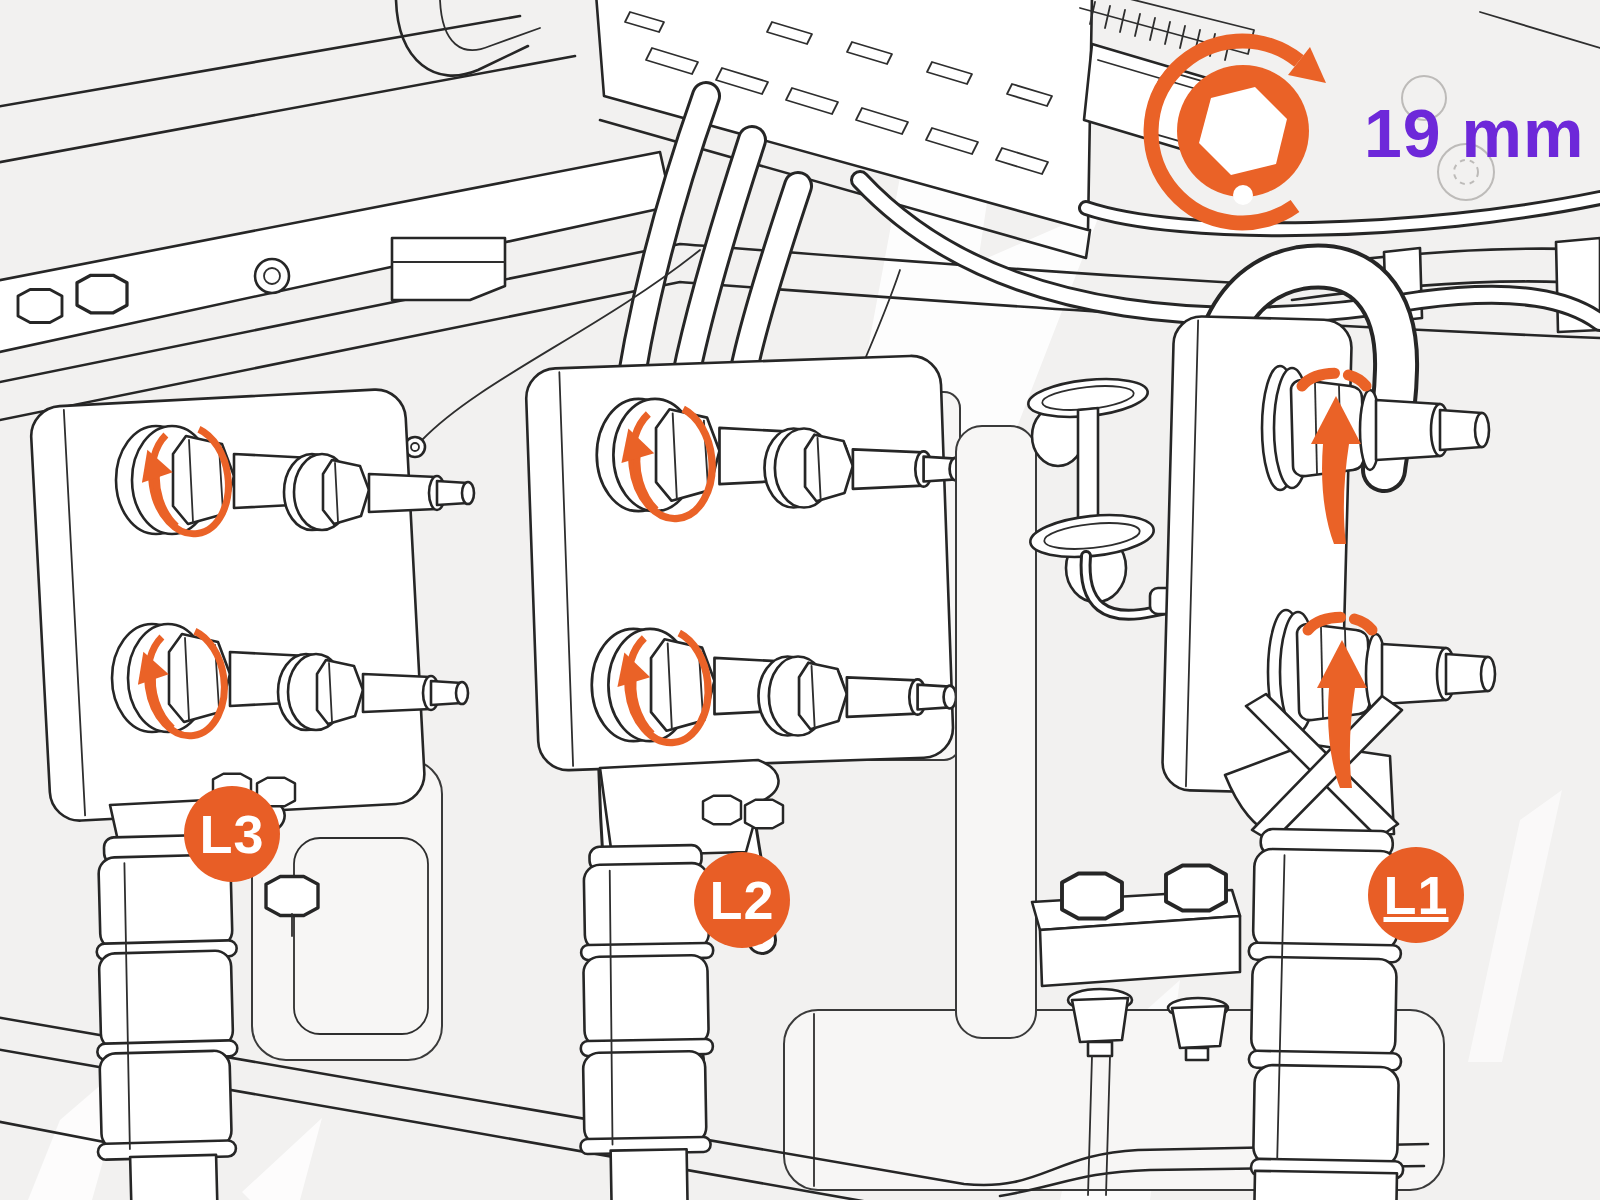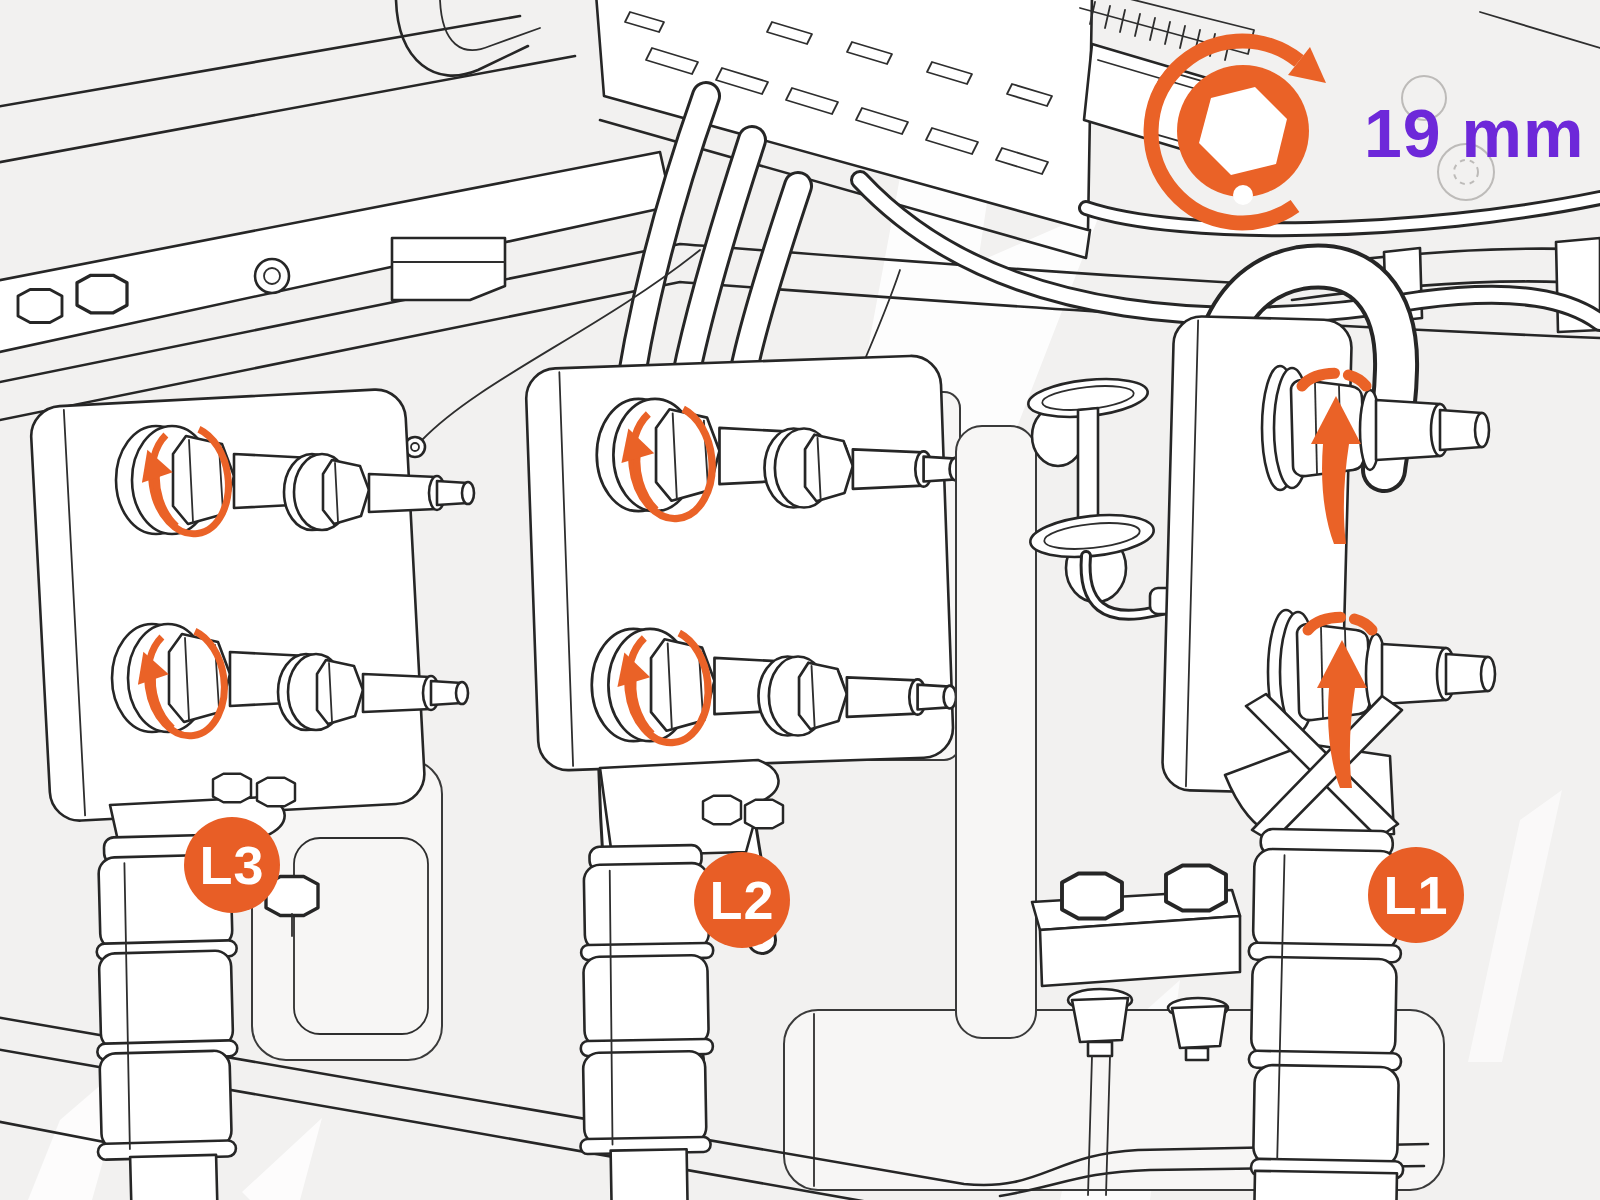--- a/index.html
+++ b/index.html
@@ -7,23 +7,23 @@
     width:1600px;height:1200px;position:relative;overflow:hidden;
     background:#f2f1f0;
     font-family:"Liberation Sans", sans-serif;
   }
   #scene{position:absolute;left:0;top:0;width:1600px;height:1200px;}
   .badge{
     position:absolute;width:96px;height:96px;border-radius:50%;
     background:#e85e26;color:#ffffff;display:flex;align-items:center;justify-content:center;
     font-size:54px;font-weight:700;letter-spacing:1px;user-select:none;
   }
-  .badge-l3{left:184px;top:817px;}
+  .badge-l3{left:184px;top:786px;}
   .badge-l2{left:694px;top:852px;}
-  .badge-l1{left:1368px;top:847px;}
+  .badge-l1{left:1368px;top:847px;text-decoration:underline;}
   .tool-label{
     position:absolute;left:1324px;top:94px;
     color:#6d28d9;font-size:68px;font-weight:700;letter-spacing:1px;white-space:nowrap;margin-left:40px;
   }
   
   .ln{fill:#ffffff;stroke:#262626;stroke-width:2.6;stroke-linejoin:round;stroke-linecap:round;}
   .ln-thin{fill:none;stroke:#2e2e2e;stroke-width:1.8;stroke-linejoin:round;stroke-linecap:round;}
   .ln-no{fill:none;stroke:#262626;stroke-width:2.6;stroke-linejoin:round;stroke-linecap:round;}
   .ln-lt{fill:#f7f6f5;stroke:#3a3a3a;stroke-width:2;stroke-linejoin:round;}
   .faint{fill:none;stroke:#bdbbb9;stroke-width:2;}

